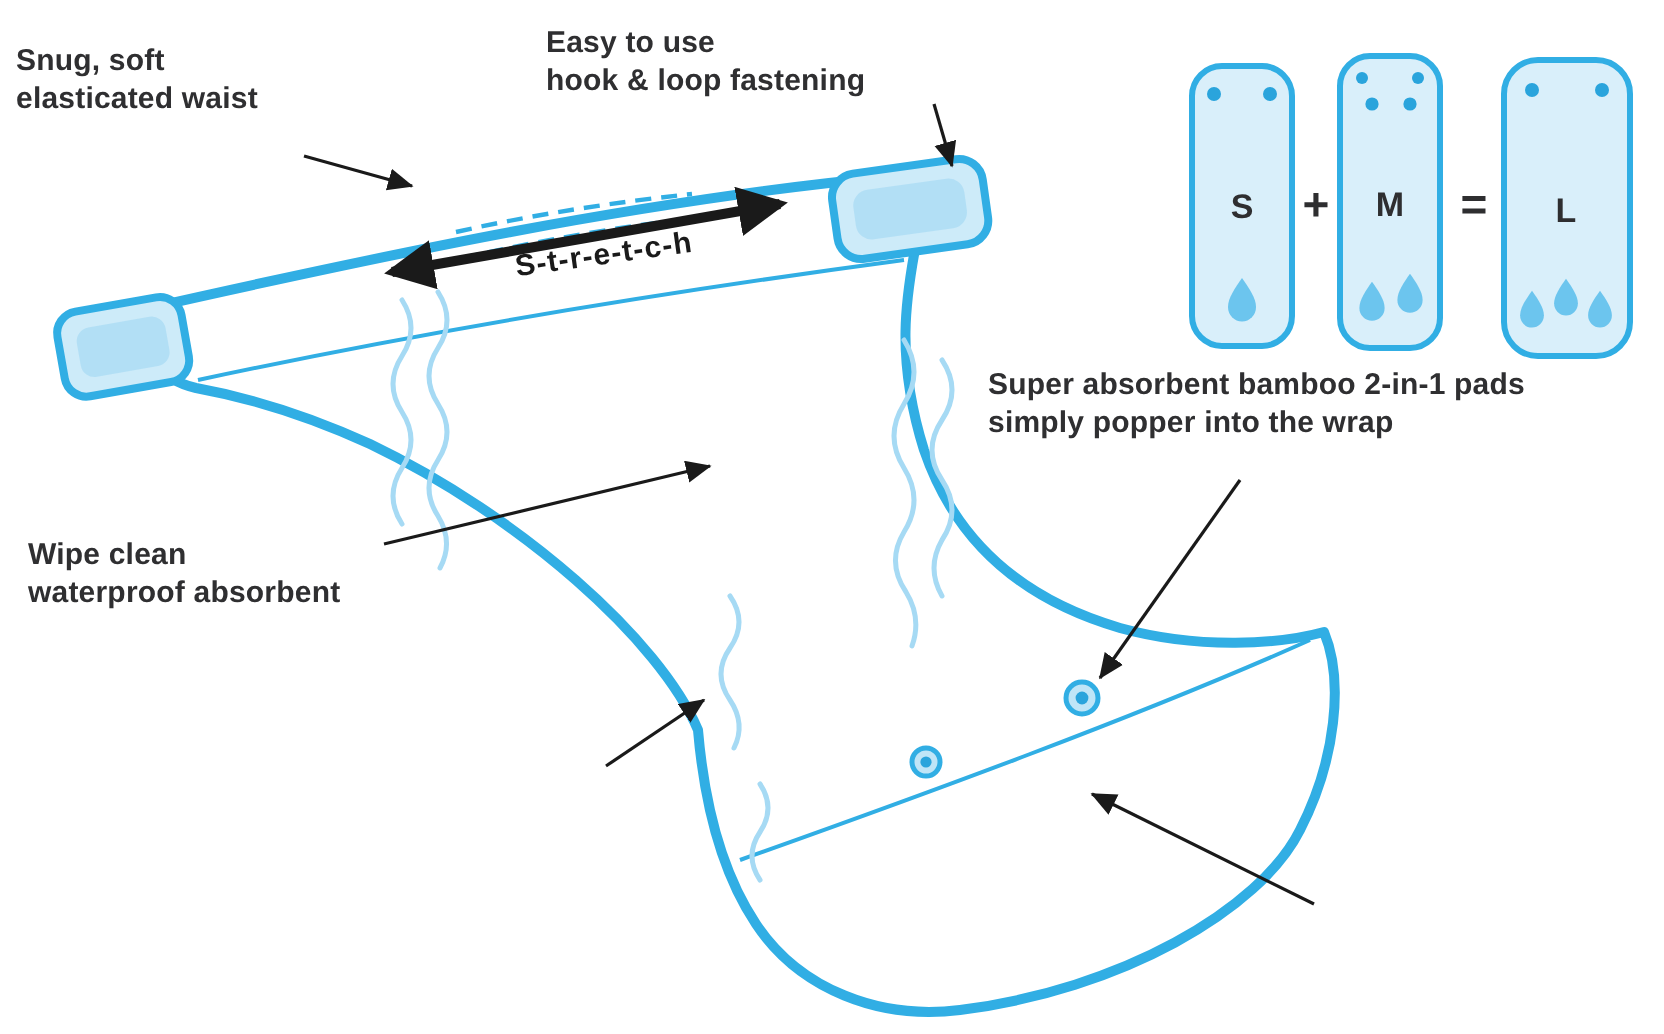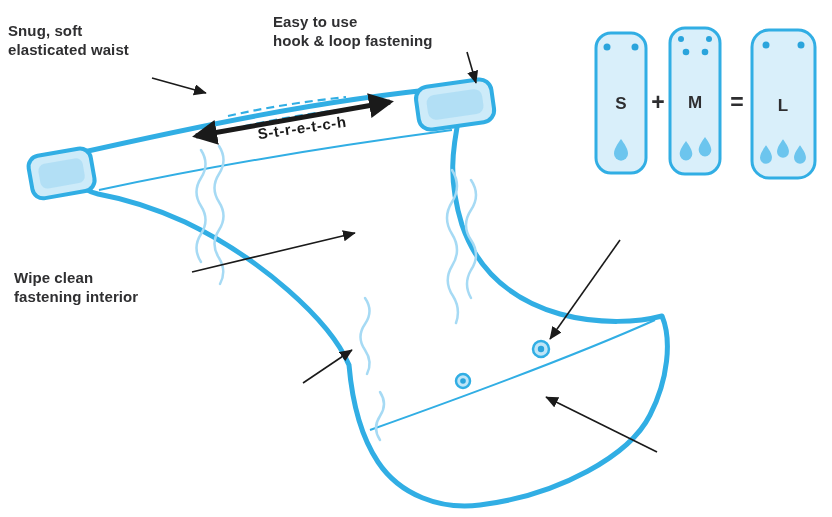--- a/index.html
+++ b/index.html
@@ -144,17 +144,19 @@
 
   <div class="label label-waist">Snug, soft
 elasticated waist</div>
 
   <div class="label label-fastening">Easy to use
 hook &amp; loop fastening</div>
 
   <div class="label-stretch">S-t-r-e-t-c-h</div>
 
   <div class="label label-interior">Wipe clean
-fastening interior</div>
+waterproof absorbent</div>
 
 
+  <div class="label label-pads">Super absorbent bamboo 2-in-1 pads
+simply popper into the wrap</div>
 
 </div>
 
 </body></html>

